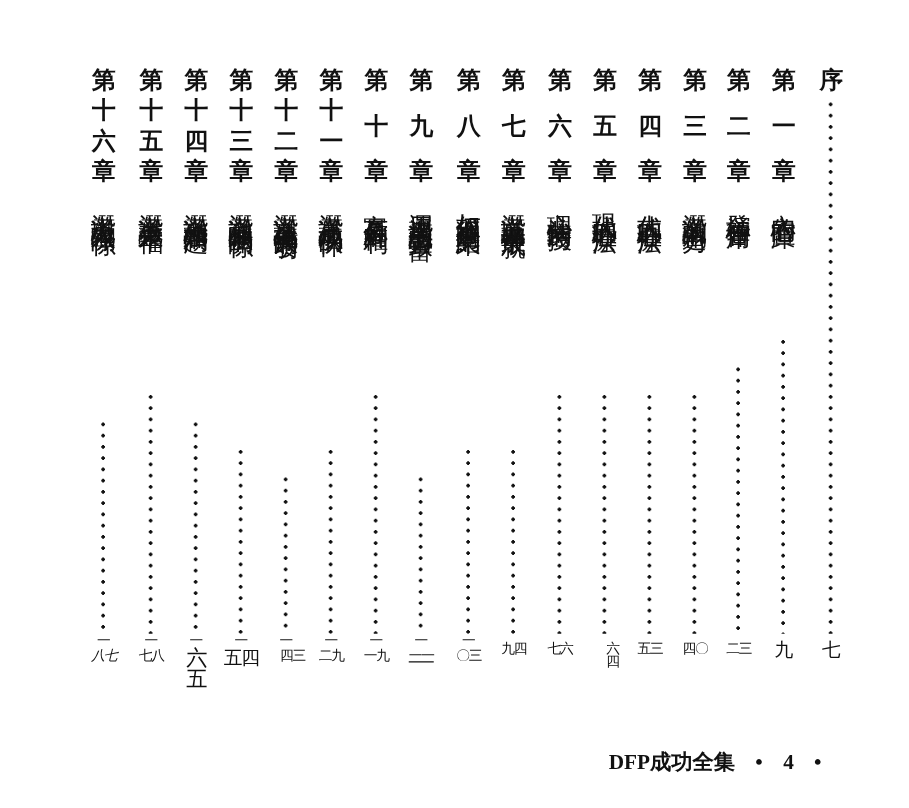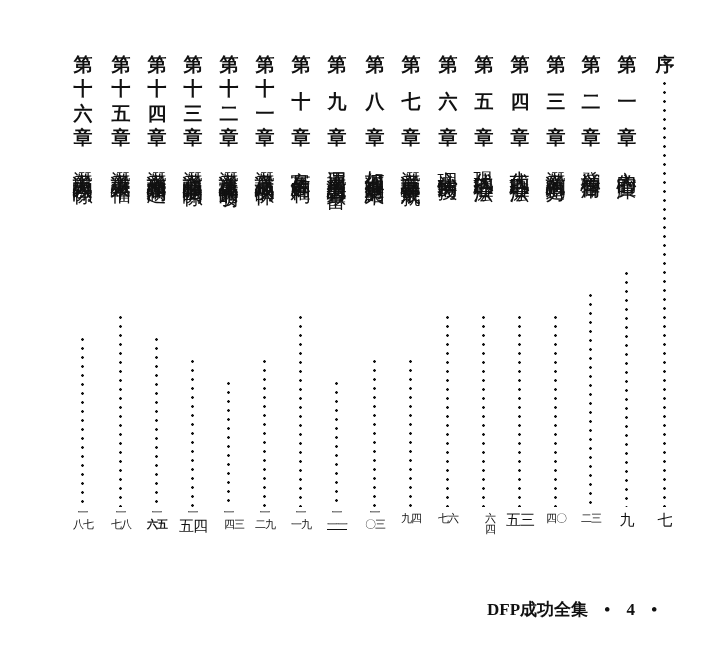--- a/index.html
+++ b/index.html
@@ -75,21 +75,21 @@
     </div>
     <div class="col" style="left: 505px;">
       <div class="head">
         <span>第</span>
         <span>四</span>
         <span>章</span>
       </div>
       <div class="title">古代的心理療法</div>
       <div class="leader" style="top: 258px; height: 194px;"></div>
       <div class="pg">
-        <span style="font-size: 15px; letter-spacing: -1px;">五三</span>
+        <span style="font-size: 11px; letter-spacing: -1px;">五三</span>
       </div>
     </div>
     <div class="col" style="left: 469px;">
       <div class="head">
         <span>第</span>
         <span>五</span>
         <span>章</span>
       </div>
       <div class="title">現代的心理療法</div>
       <div class="leader" style="top: 258px; height: 194px;"></div>
@@ -206,21 +206,21 @@
       <div class="head">
         <span>第</span>
         <span>十</span>
         <span>四</span>
         <span>章</span>
       </div>
       <div class="title">潛意識和婚姻問題</div>
       <div class="leader" style="top: 280px; height: 172px;"></div>
       <div class="pg" style="top: 452px;">
         <span style="font-size: 11px; margin-bottom: 1px;">一</span>
-        <span style="font-size: 11px; letter-spacing: -1px; font-weight: bold;">六五</span>
+        <span style="font-size: 17px; letter-spacing: -1px;">六五</span>
       </div>
     </div>
     <div class="col" style="left: 106px;">
       <div class="head">
         <span>第</span>
         <span>十</span>
         <span>五</span>
         <span>章</span>
       </div>
       <div class="title">潛意識帶來幸福</div>
@@ -234,21 +234,21 @@
       <div class="head">
         <span>第</span>
         <span>十</span>
         <span>六</span>
         <span>章</span>
       </div>
       <div class="title">潛意識與人際關係</div>
       <div class="leader" style="top: 280px; height: 172px;"></div>
       <div class="pg" style="top: 452px;">
         <span style="font-size: 11px; margin-bottom: 1px;">一</span>
-        <span style="font-size: 11px; letter-spacing: -1px;">八七</span>
+        <span style="font-size: 11px; letter-spacing: -1px; font-style: italic;">八七</span>
       </div>
     </div>
   </div>
 
 <div class="footer">
   <span>DFP成功全集</span>
   <span class="dot">•</span>
   <span>4</span>
   <span class="dot">•</span>
 </div>

